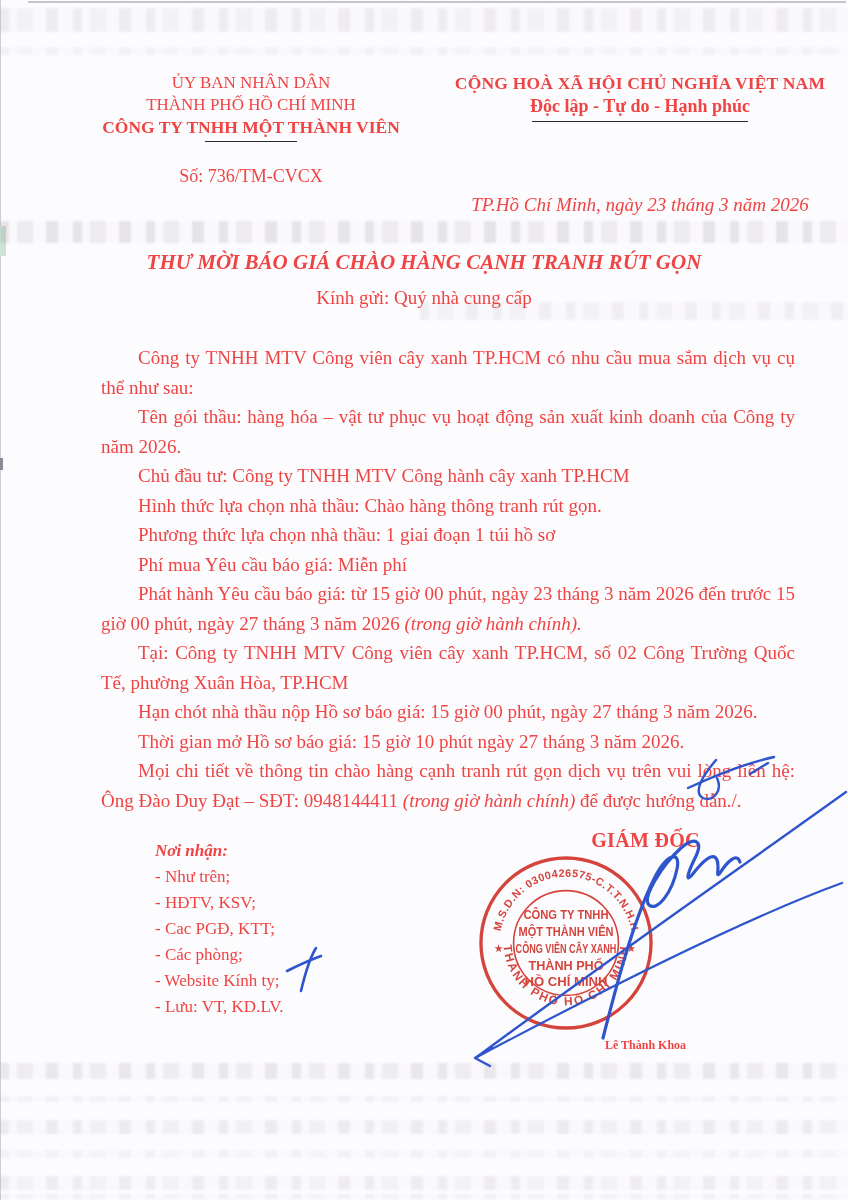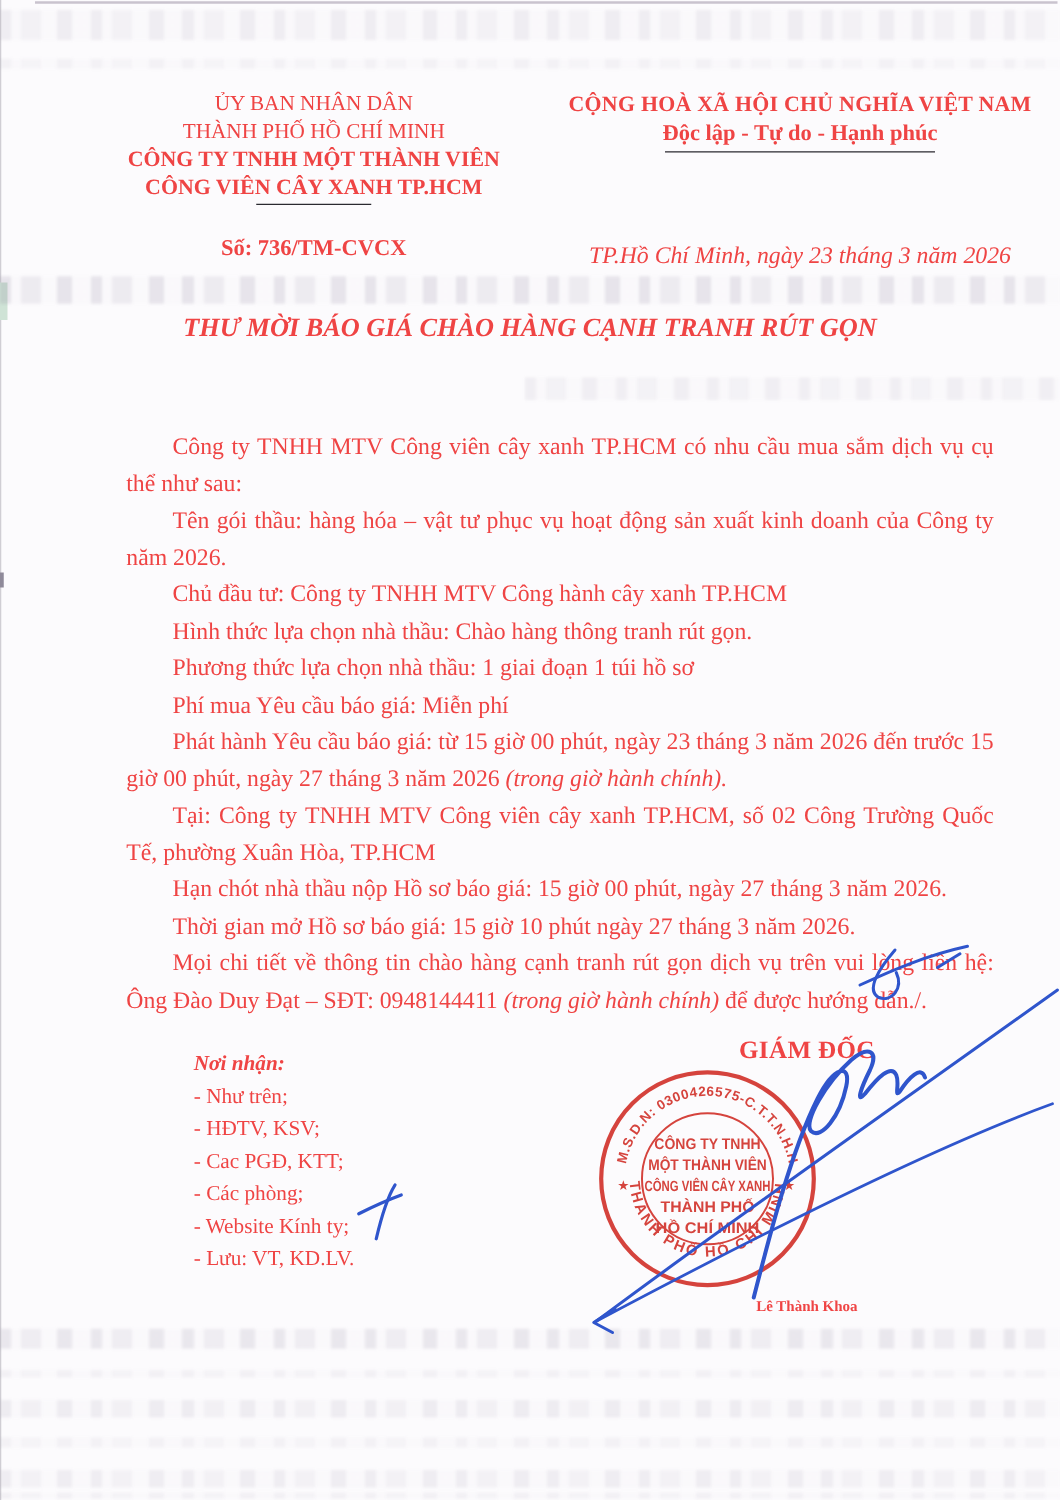--- a/index.html
+++ b/index.html
@@ -24,21 +24,21 @@
   
   .hdr-left{position:absolute;left:60px;top:72px;width:382px;text-align:center;z-index:2;}
   .hdr-right{position:absolute;left:448px;top:72px;width:384px;text-align:center;z-index:2;}
   .hl1{font-size:17px;line-height:22px;}
   .hl2{font-size:17.5px;line-height:22px;font-weight:bold;}
   .hr1{font-size:17.5px;line-height:22px;font-weight:bold;letter-spacing:.2px;}
   .hr2{font-size:18px;line-height:24px;font-weight:bold;}
   .rule{height:0;border-top:1.7px solid #2a2a30;margin:3px auto 0;}
   .rule-left{width:92px;}
   .rule-right{width:216px;}
-  .doc-number{margin-top:24px;font-size:18px;font-weight:bold;}
+  .doc-number{margin-top:24px;font-size:18px;}
   .date-line{margin-top:72px;font-size:19px;font-style:italic;}
 
   
   .title{position:absolute;left:0;top:250px;width:848px;text-align:center;
          font-size:21px;font-weight:bold;z-index:2;font-style:italic;}
   .salutation{position:absolute;left:0;top:287px;width:848px;text-align:center;font-size:19px;z-index:2;}
 
   
   .body-text{position:absolute;left:101px;top:343px;width:694px;z-index:2;
              font-size:19px;line-height:29.5px;text-align:justify;}
@@ -77,33 +77,33 @@
   <div class="band" style="left:0;top:1096px;width:848px;height:6px;--a:.08;"></div>
   <div class="band" style="left:0;top:1120px;width:848px;height:14px;--a:.11;"></div>
   <div class="band" style="left:0;top:1150px;width:848px;height:8px;--a:.07;"></div>
   <div class="band" style="left:0;top:1176px;width:848px;height:14px;--a:.10;"></div>
   <div class="band" style="left:0;top:1194px;width:848px;height:5px;--a:.08;"></div>
 
   <div class="hdr-left">
     <div class="hl1">ỦY BAN NHÂN DÂN</div>
     <div class="hl1">THÀNH PHỐ HỒ CHÍ MINH</div>
     <div class="hl2">CÔNG TY TNHH MỘT THÀNH VIÊN</div>
-    <div class="hl2">CÔNG VIÊN CÂY XANH TP.HCM</div>
     <div class="rule rule-left"></div>
     <div class="doc-number">Số: 736/TM-CVCX</div>
   </div>
 
   <div class="hdr-right">
     <div class="hr1">CỘNG HOÀ XÃ HỘI CHỦ NGHĨA VIỆT NAM</div>
     <div class="hr2">Độc lập - Tự do - Hạnh phúc</div>
     <div class="rule rule-right"></div>
     <div class="date-line">TP.Hồ Chí Minh, ngày 23 tháng 3 năm 2026</div>
   </div>
 
   <div class="title">THƯ MỜI BÁO GIÁ CHÀO HÀNG CẠNH TRANH RÚT GỌN</div>
+  <div class="salutation">Kính gửi: Quý nhà cung cấp</div>
 
   <div class="body-text">
     <p>Công ty TNHH MTV Công viên cây xanh TP.HCM có nhu cầu mua sắm dịch vụ cụ thể như sau:</p>
     <p>Tên gói thầu: hàng hóa – vật tư phục vụ hoạt động sản xuất kinh doanh của Công ty năm 2026.</p>
     <p>Chủ đầu tư: Công ty TNHH MTV Công hành cây xanh TP.HCM</p>
     <p>Hình thức lựa chọn nhà thầu: Chào hàng thông tranh rút gọn.</p>
     <p>Phương thức lựa chọn nhà thầu: 1 giai đoạn 1 túi hồ sơ</p>
     <p>Phí mua Yêu cầu báo giá: Miễn phí</p>
     <p><span>Phát hành Yêu cầu báo giá: từ 15 giờ 00 phút, ngày 23 tháng 3 năm 2026 đến trước 15 giờ 00 phút, ngày 27 tháng 3 năm 2026 </span><span class="it">(trong giờ hành chính).</span></p>
     <p>Tại: Công ty TNHH MTV Công viên cây xanh TP.HCM, số 02 Công Trường Quốc Tế, phường Xuân Hòa, TP.HCM</p>

